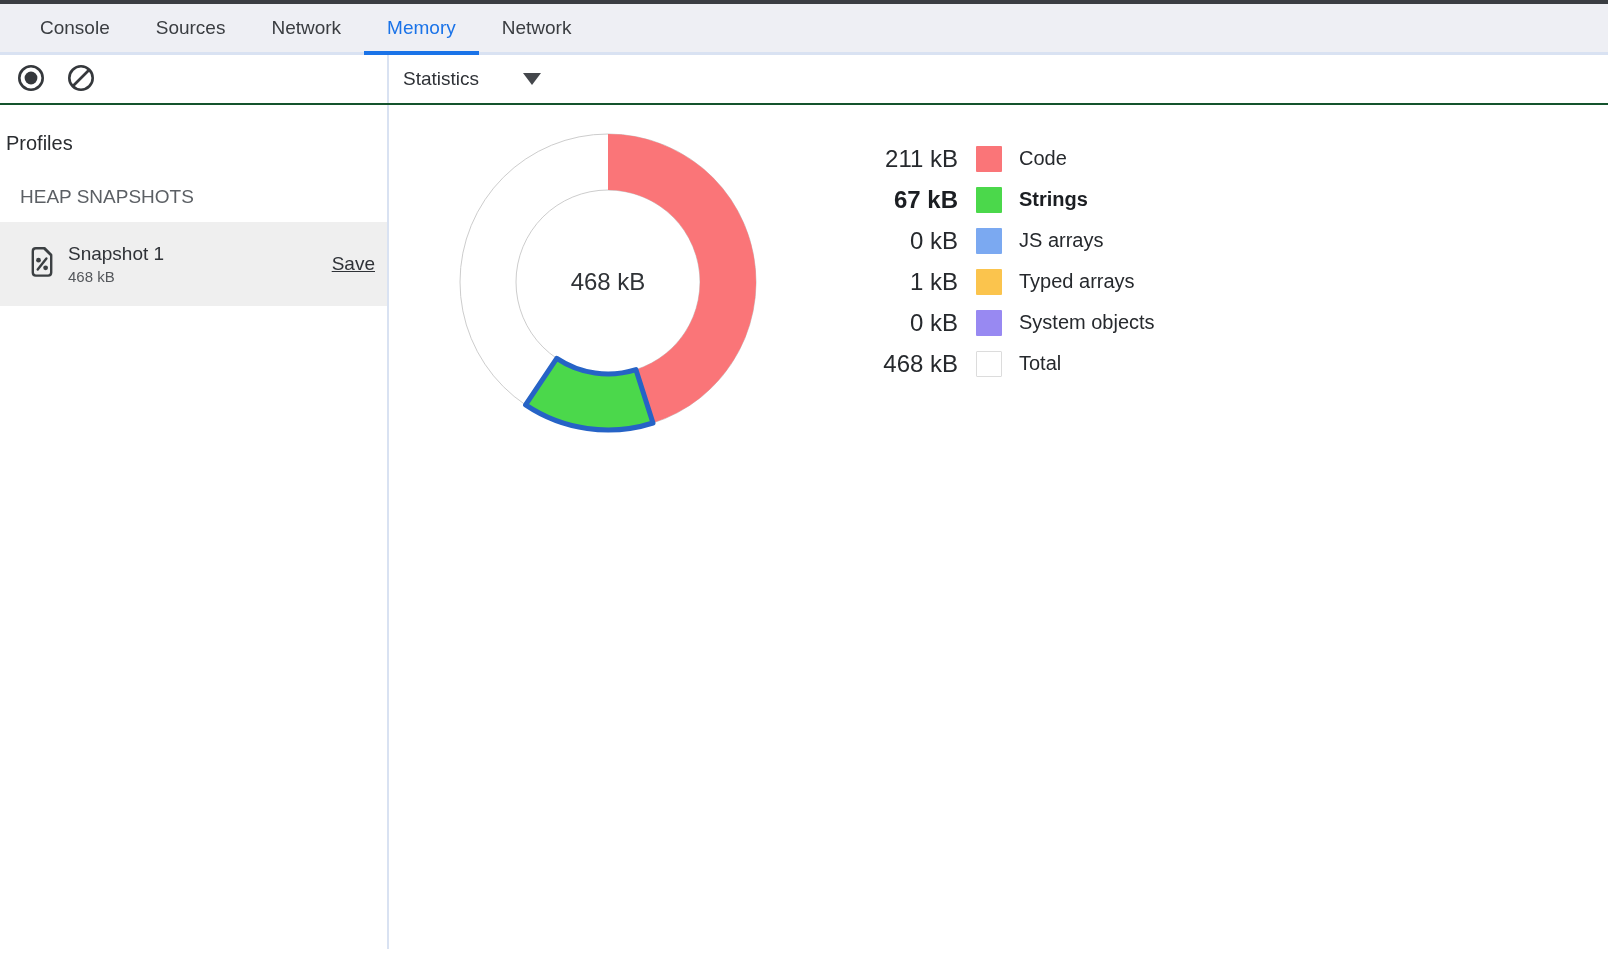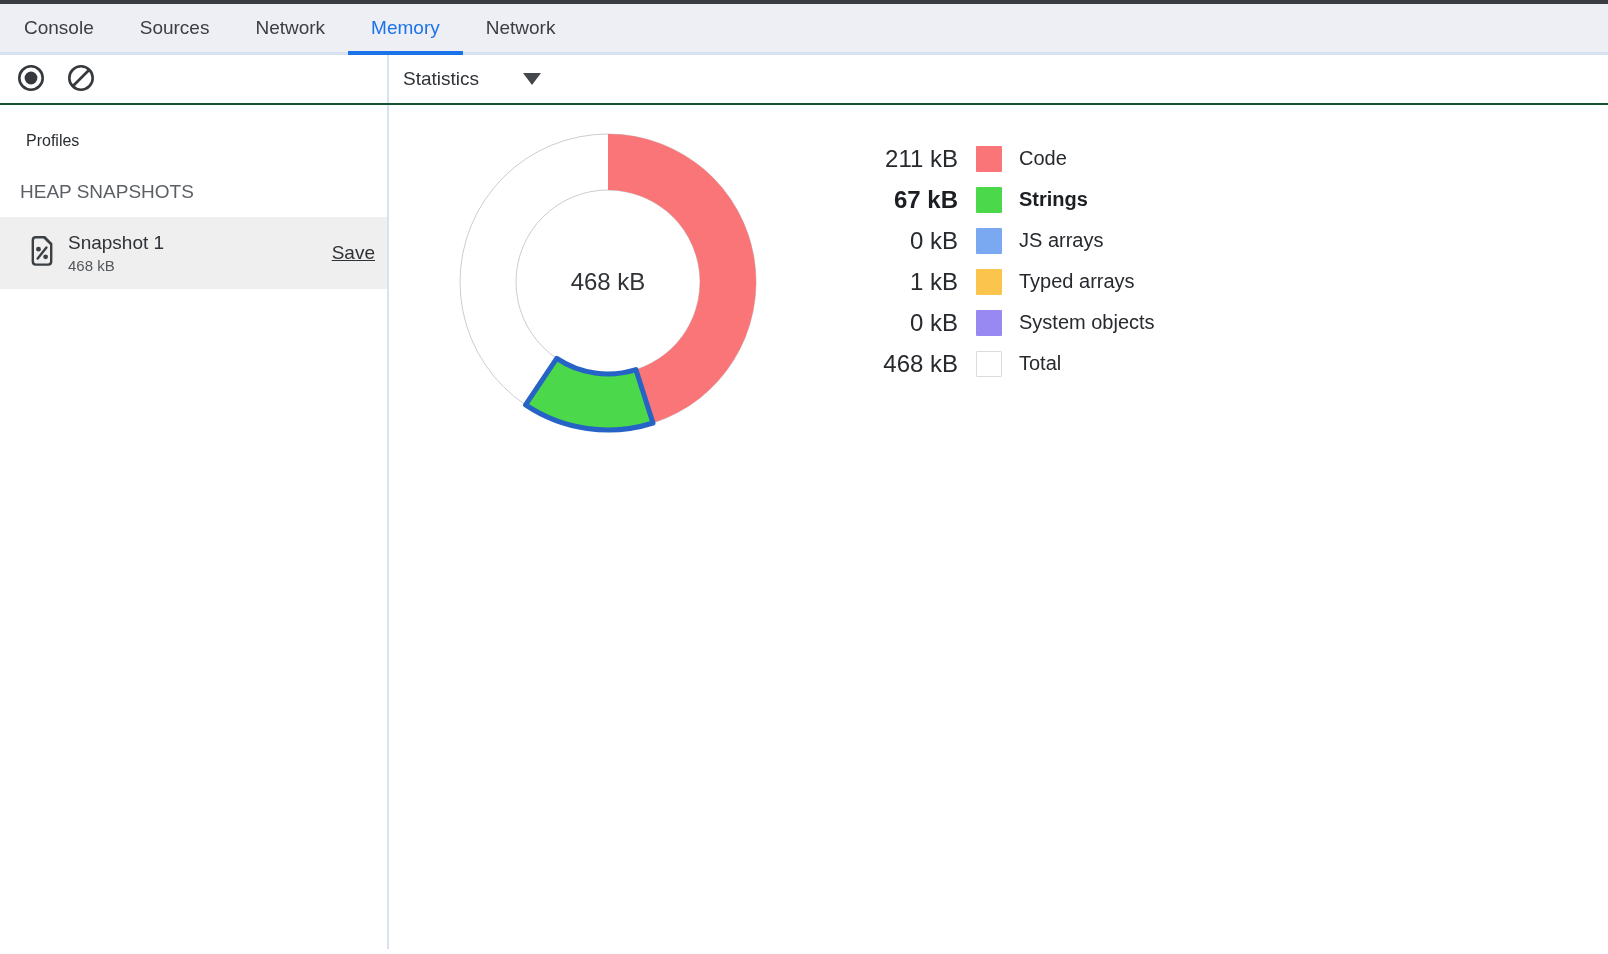--- a/index.html
+++ b/index.html
@@ -3,21 +3,21 @@
 <meta charset="utf-8">
 <style>
   * { margin:0; padding:0; box-sizing:border-box; }
   html,body { width:1608px; height:954px; overflow:hidden; background:#fff;
               font-family:"Liberation Sans", sans-serif; }
 
   .top-strip { height:4px; background:#3A3D42; }
 
   
   .tabbar { height:51px; background:#EEEFF4; display:flex; align-items:stretch;
-            border-bottom:3px solid #D9E2F2; padding-left:1px; }
+            border-bottom:3px solid #D9E2F2; padding-left:17px; }
   .tab { padding:0 23px; display:flex; align-items:center; font-size:19px;
          color:#3A3D41; position:relative; cursor:default; }
   .tab.active { color:#1A73E8; }
   .tab.active::after { content:""; position:absolute; left:0; right:0; bottom:-3px;
                        height:4px; background:#1A73E8; }
 
   
   .toolbar-row { height:50px; display:flex; background:#fff;
                  border-bottom:2px solid #14532d; }
   .toolbar-left { width:389px; flex:0 0 389px; display:flex; align-items:center;
@@ -26,23 +26,23 @@
               cursor:pointer; display:flex; align-items:center; justify-content:center; }
   .toolbar-right { flex:1; display:flex; align-items:center; padding-left:14px; }
   .select-control { display:flex; align-items:center; gap:44px; font-size:19px;
                     color:#2F3237; cursor:pointer; }
   .tri-down { width:0; height:0; border-left:9px solid transparent;
               border-right:9px solid transparent; border-top:12px solid #44474C; }
 
   
   .content { display:flex; height:844px; }
   .sidebar { width:389px; flex:0 0 389px; border-right:2px solid #D9E2F2; }
-  .profiles-title { margin:27px 0 0 26px; font-size:16px; color:#2A2D31; }
+  .profiles-title { margin:27px 0 0 6px; font-size:20px; color:#2A2D31; }
   .section-title  { margin:31px 0 8px 20px; font-size:19px; color:#5B5F64; }
-  .snapshot-row { margin-top:14px; height:72px; background:#EFEFEF; display:flex;
+  .snapshot-row { margin-top:14px; height:84px; background:#EFEFEF; display:flex;
                   align-items:center; padding:0 12px 0 29px; cursor:pointer; }
   .snap-text { margin-left:13px; flex:1; }
   .snap-name { font-size:19px; color:#2F3237; }
   .snap-size { font-size:15px; color:#54575B; margin-top:3px; }
   .save-link { font-size:19px; color:#2F3237; text-decoration:underline; cursor:pointer; }
 
   .main { position:relative; flex:1; background:#fff; }
 
   .chart-wrap { position:absolute; left:64px; top:22px; width:310px; height:310px; }
   .chart-wrap svg { position:absolute; inset:0; }

